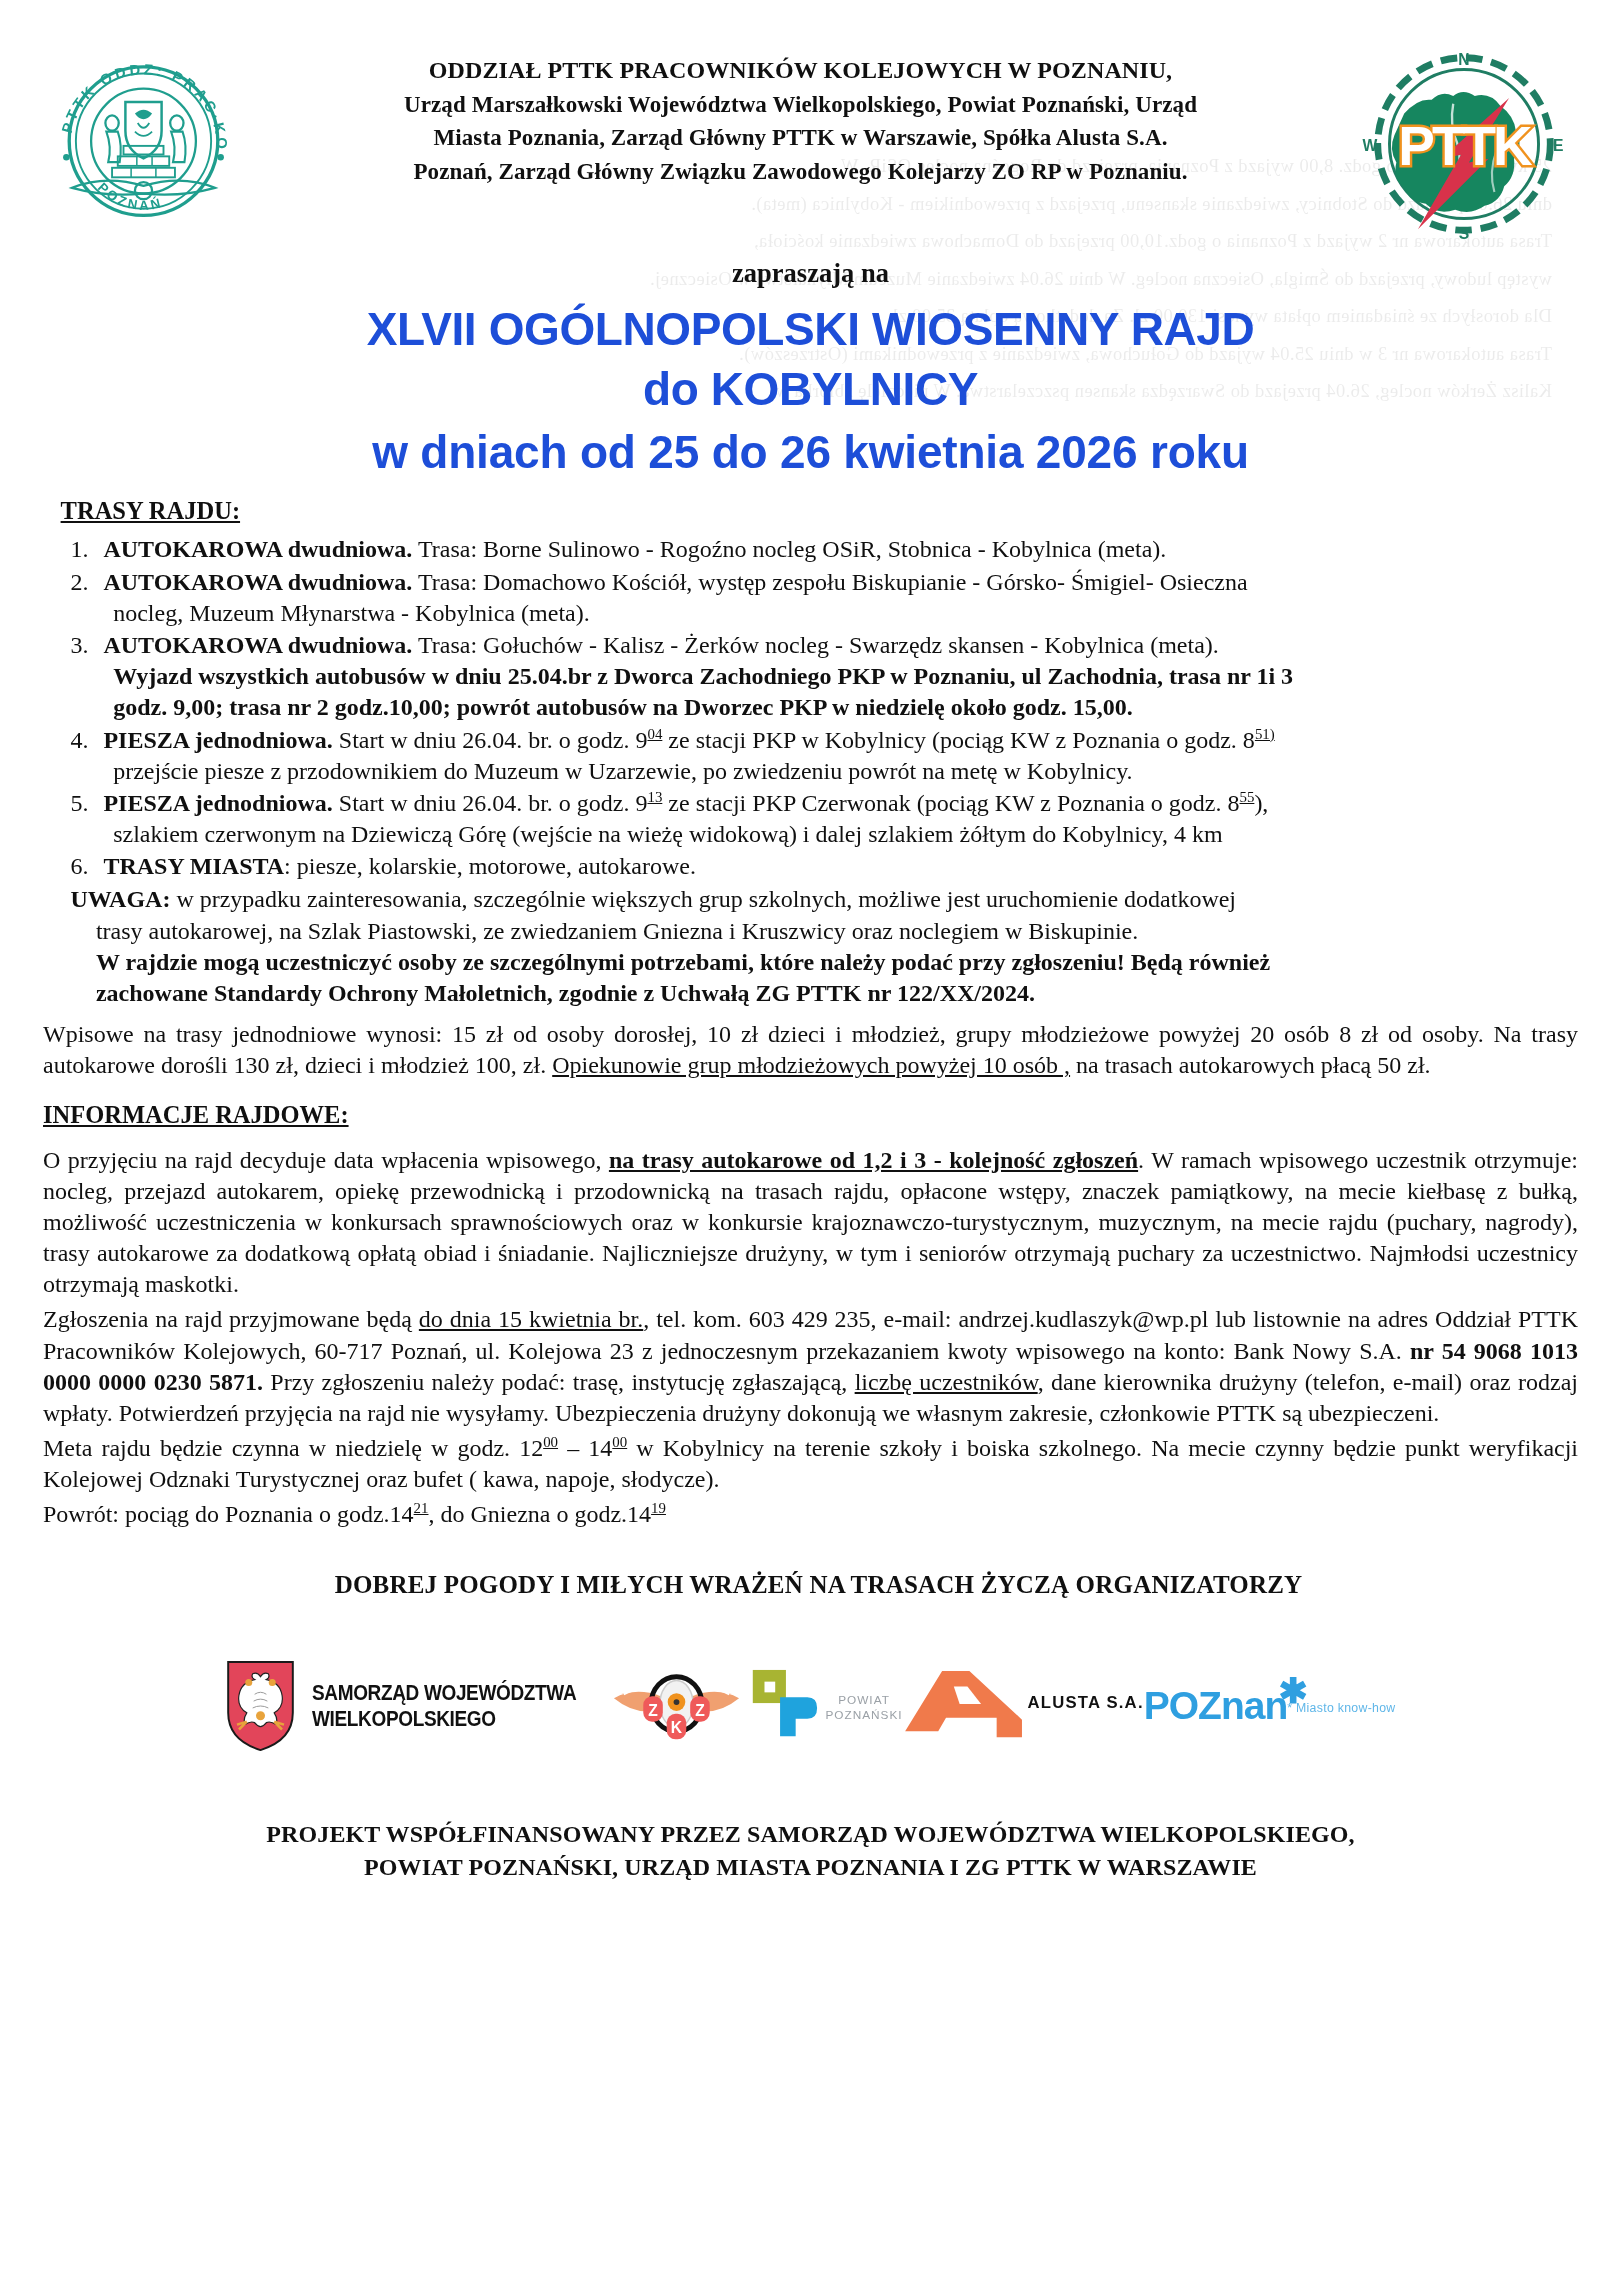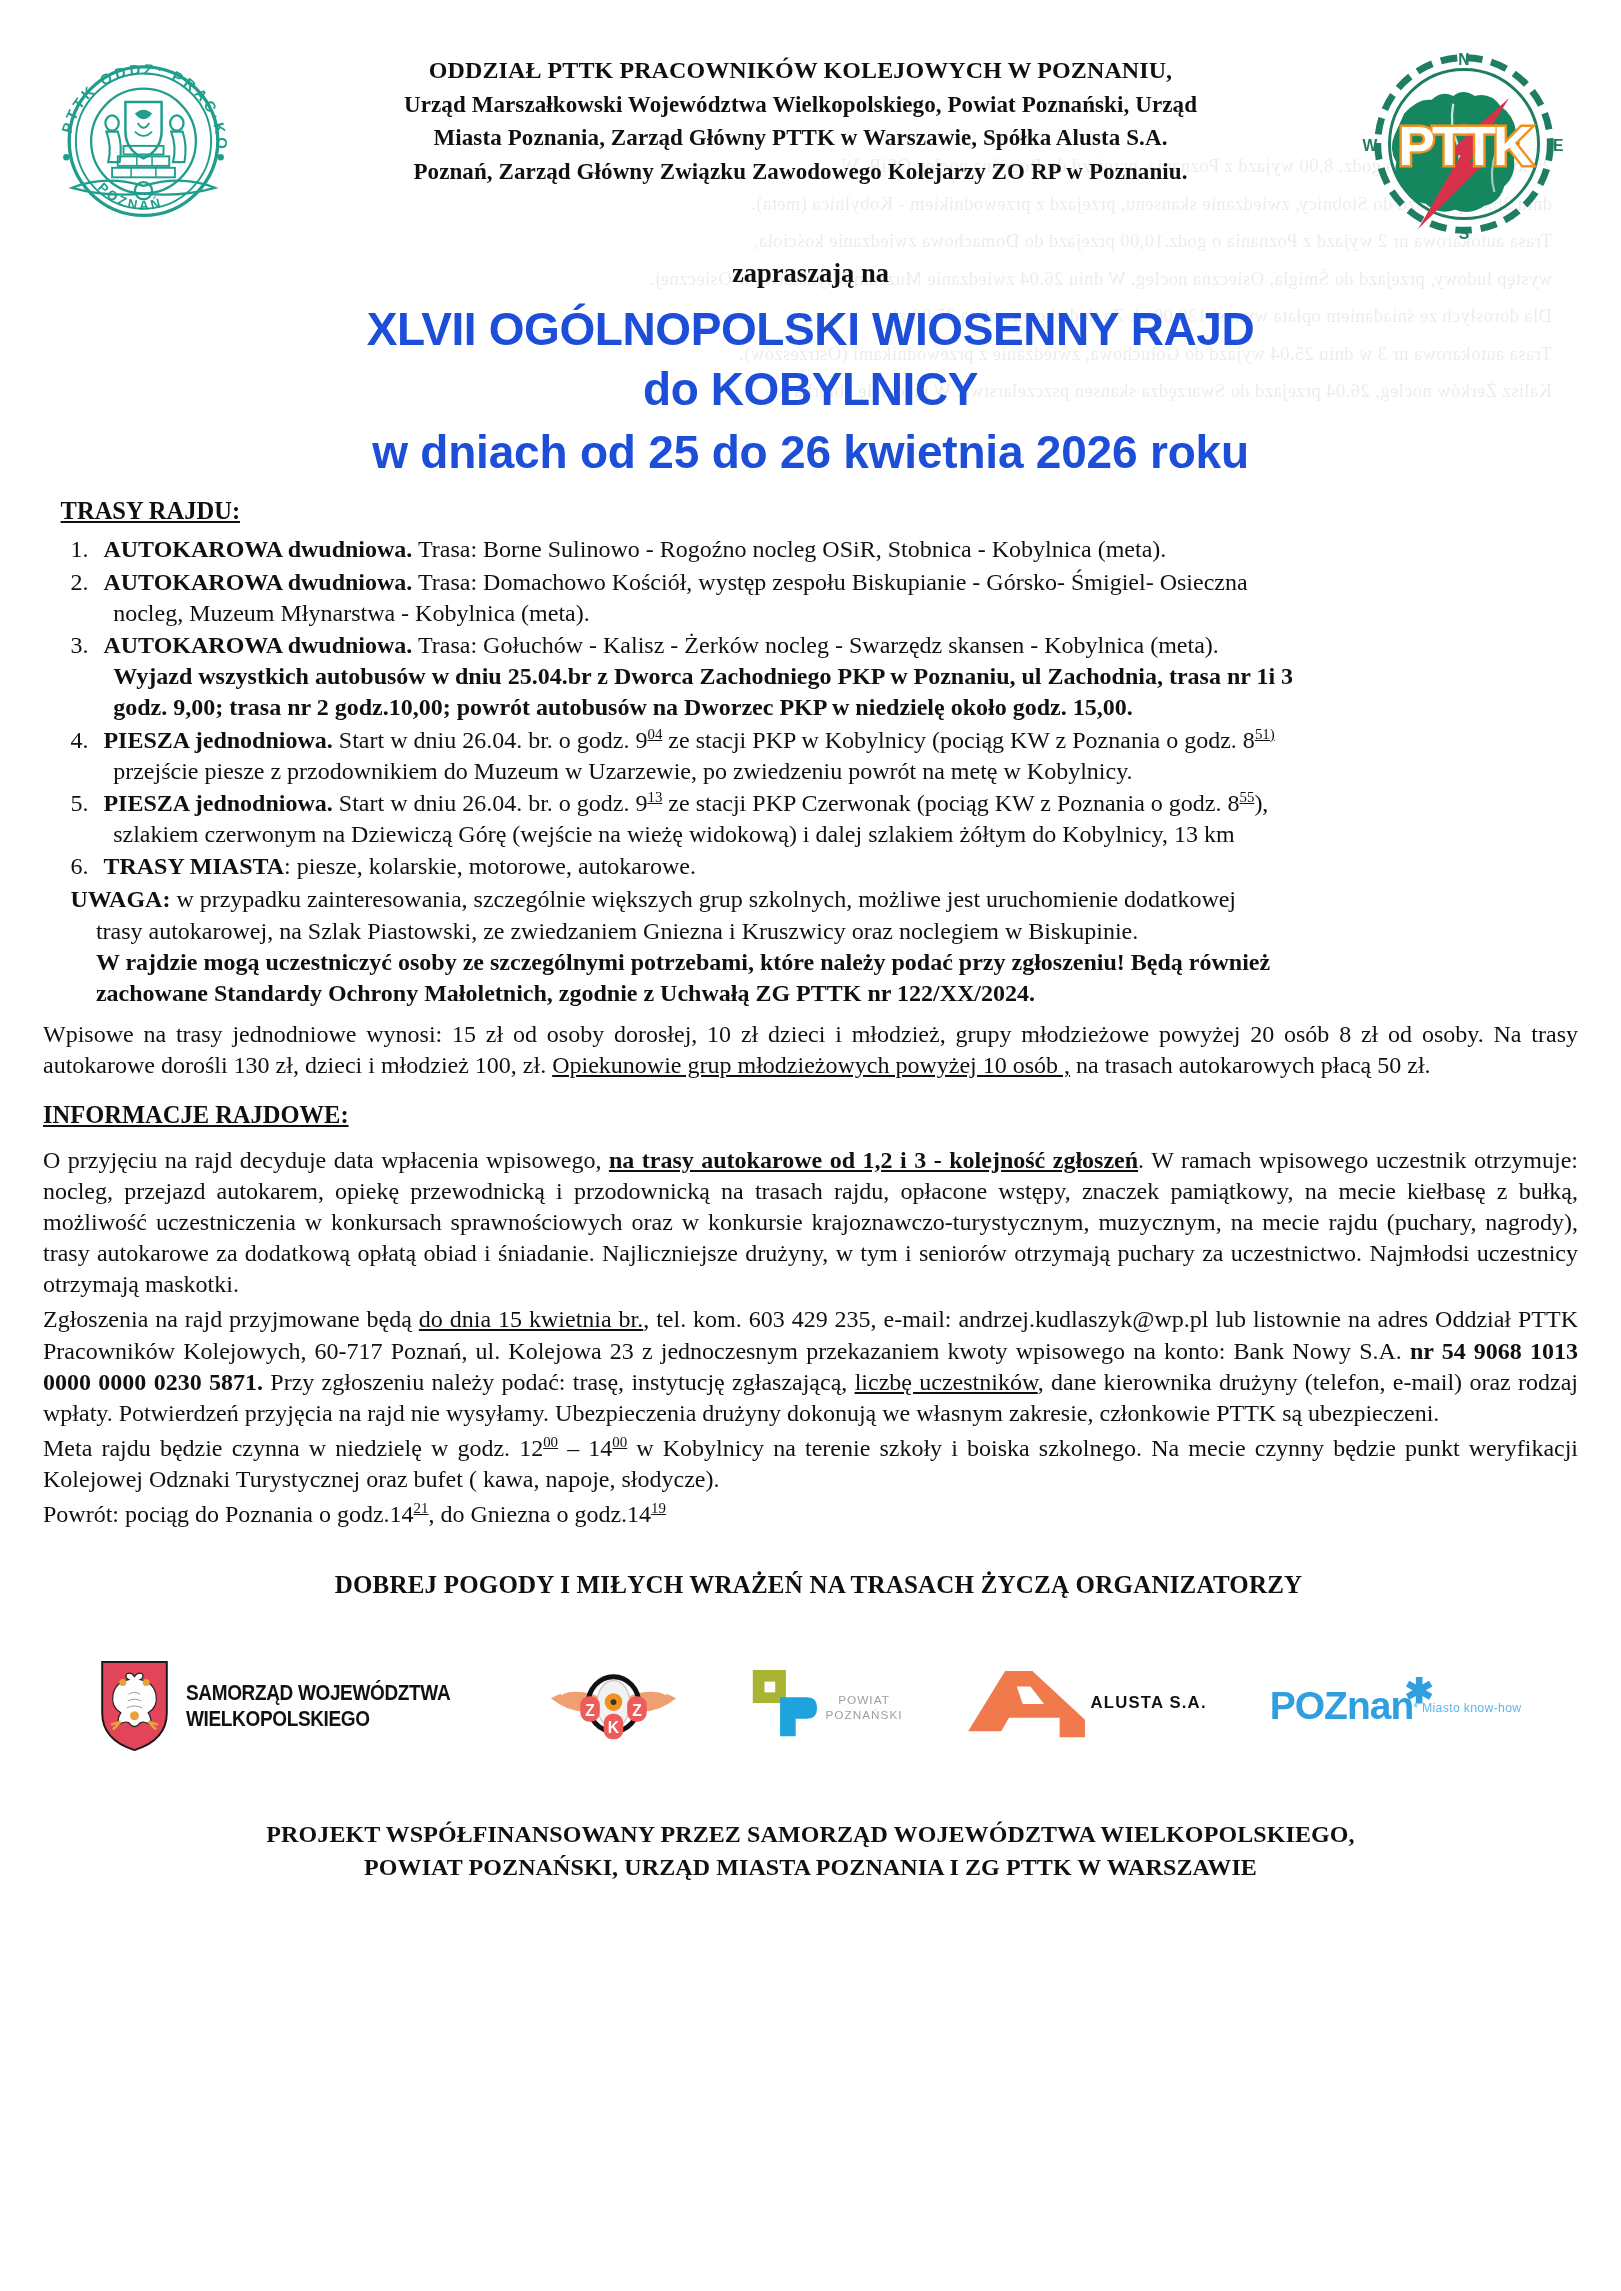--- a/index.html
+++ b/index.html
@@ -171,21 +171,20 @@
     padding-left: 16px;
   }
 
   
   .sponsors {
     position: relative;
     z-index: 2;
     display: flex;
     align-items: center;
     justify-content: center;
-    gap: 63px;
     margin-top: 33px;
     padding: 0 59px;
     box-sizing: border-box;
     height: 147px;
   }
   .sponsor { display: flex; align-items: center; }
 
   .wlkp { display:flex; align-items:center; gap: 15.7px; }
   .wlkp-label {
     font-family: "Liberation Sans", sans-serif;
@@ -376,21 +375,21 @@
         <p>
             <b class="ind">godz. 9,00; trasa nr 2 godz.10,00; powrót autobusów na Dworzec PKP w niedzielę około godz. 15,00.</b>
           </p>
       </li>
       <li>
         <p><b>PIESZA jednodniowa.</b><span> Start w dniu 26.04. br. o godz. 9</span><sup class="t">04</sup><span> ze stacji PKP w Kobylnicy (pociąg KW z Poznania o godz. 8</span><sup class="t">51)</sup></p>
         <span class="ind">przejście piesze z przodownikiem do Muzeum w Uzarzewie, po zwiedzeniu powrót na metę w Kobylnicy.</span>
       </li>
       <li>
         <p><b>PIESZA jednodniowa.</b><span> Start w dniu 26.04. br. o godz. 9</span><sup class="t">13</sup><span> ze stacji PKP Czerwonak (pociąg KW z Poznania o godz. 8</span><sup class="t">55</sup><span>),</span></p>
-        <span class="ind">szlakiem czerwonym na Dziewiczą Górę (wejście na wieżę widokową) i dalej szlakiem żółtym do Kobylnicy, 13 km</span>
+        <span class="ind">szlakiem czerwonym na Dziewiczą Górę (wejście na wieżę widokową) i dalej szlakiem żółtym do Kobylnicy, 4 km</span>
       </li>
       <li>
         <p><b>TRASY MIASTA</b><span>: piesze, kolarskie, motorowe, autokarowe.</span></p>
       </li>
     </ol>
 
     <div class="note">
       <span class="hang"><b>UWAGA:</b><span> w przypadku zainteresowania, szczególnie większych grup szkolnych, możliwe jest uruchomienie dodatkowej</span></span>
       <span class="hang2">trasy autokarowej, na Szlak Piastowski, ze zwiedzaniem Gniezna i Kruszwicy oraz noclegiem w Biskupinie.</span>
       <span class="hang2"><b>W rajdzie mogą uczestniczyć osoby ze szczególnymi potrzebami, które należy podać przy zgłoszeniu! Będą również</b></span>

